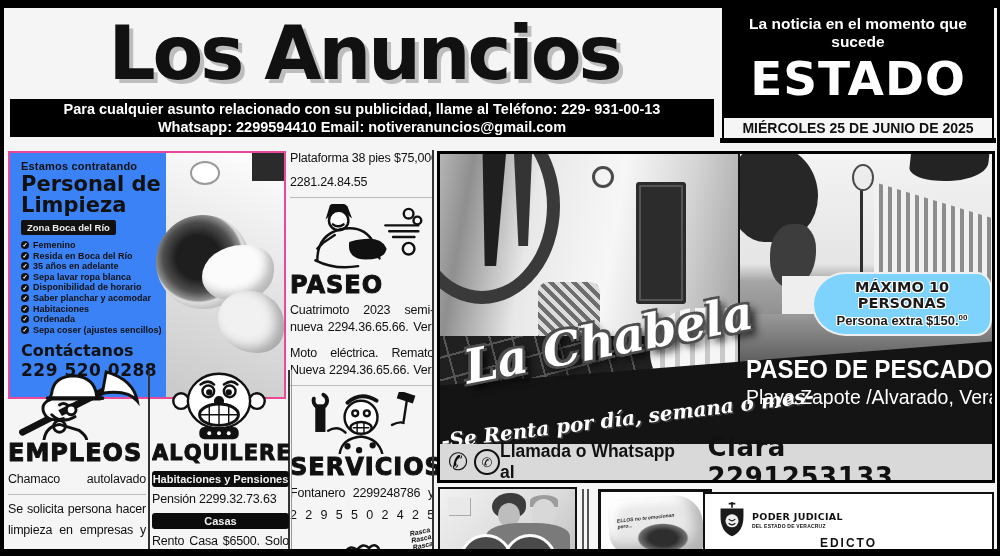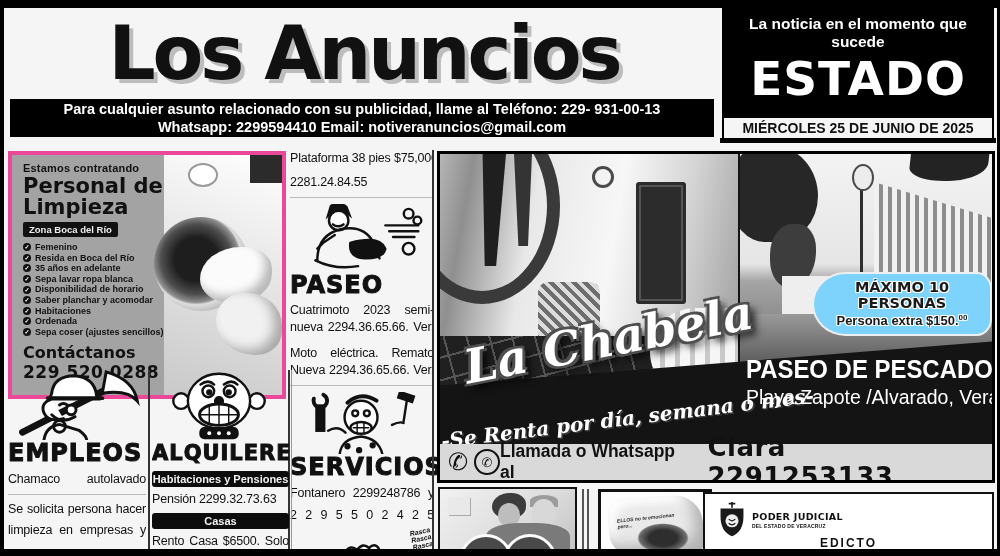--- a/index.html
+++ b/index.html
@@ -21,21 +21,21 @@
                font-weight:bold;font-size:14.5px;line-height:18px;}
   .notiver-box{left:722px;top:6px;width:272px;height:112px;background:#000;color:#fff;text-align:center;}
   .notiver-tagline{margin-top:9px;font-weight:bold;font-size:15.5px;}
   .notiver-brand{margin-top:2px;font-family:"DejaVu Sans","Liberation Sans",sans-serif;font-weight:900;
                  font-size:47px;letter-spacing:1px;line-height:52px;}
   .date-bar{left:722px;top:118px;width:272px;height:20px;background:#f5f5f5;text-align:center;
             font-weight:bold;font-size:14px;line-height:20px;border-left:2px solid #000;border-right:2px solid #000;box-sizing:border-box;}
   .header-rule{left:720px;top:138px;width:276px;height:5px;background:#000;}
 
   
-  .limpieza{left:8px;top:151px;width:278px;height:248px;background:#a3a3a3;border:4px solid #ec4899;box-sizing:border-box;overflow:hidden;}
+  .limpieza{left:8px;top:151px;width:278px;height:248px;background:#3b82f6;border:2px solid #ec4899;box-sizing:border-box;overflow:hidden;}
   .washer{position:absolute;right:0;top:0;width:118px;height:100%;background:linear-gradient(200deg,#ffffff 0%,#e6e6e6 45%,#c9c9c9 100%);}
   .washer-corner{position:absolute;right:0;top:0;width:32px;height:28px;background:#2b2b2b;}
   .washer-dial{position:absolute;left:24px;top:8px;width:26px;height:20px;border:2px solid #999;border-radius:50%;background:#fff;}
   .washer-drum{position:absolute;left:-10px;top:62px;width:94px;height:94px;border-radius:50%;
                background:radial-gradient(circle at 45% 45%,#1e1e1e 30%,#4e4e4e 48%,#909090 59%,#dddddd 62%,#b5b5b5 75%,#cfcfcf 80%);}
   .clothes1{position:absolute;left:36px;top:92px;width:72px;height:56px;background:#fbfbfb;border-radius:60% 40% 55% 45%;
             box-shadow:inset -7px -7px 10px #b9b9b9;}
   .clothes2{position:absolute;left:52px;top:138px;width:66px;height:62px;background:#f1f1f1;border-radius:45% 55% 40% 60%;
             box-shadow:inset -8px -5px 12px #a8a8a8;}
   .limpieza-text{position:absolute;left:11px;top:7px;width:164px;}

